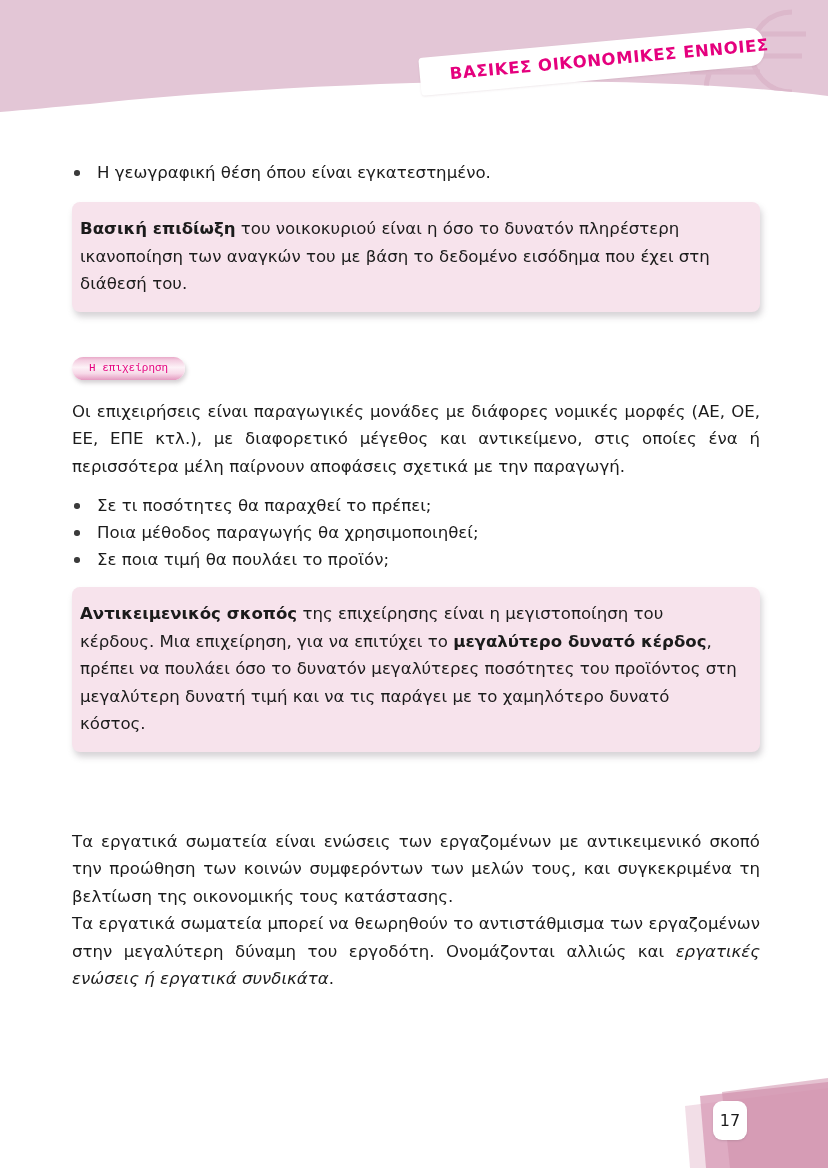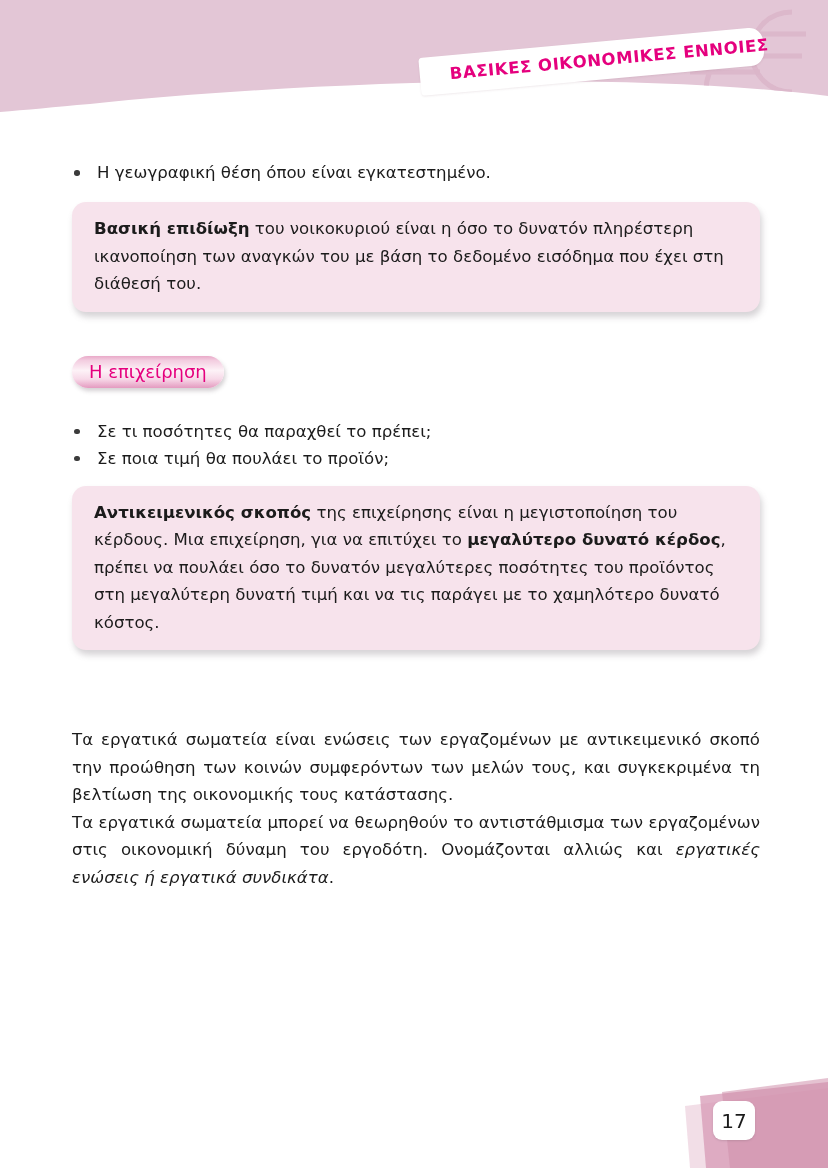--- a/index.html
+++ b/index.html
@@ -84,45 +84,46 @@
     height: 5.5px;
     border-radius: 50%;
     background: #3b3b3b;
   }
 
   
   .callout {
     position: relative;
     margin: 0 68px 0 72px;
     background: #f7e3ec;
-    border-radius: 14px;
-    padding: 13px 22px 14px 22px;
+    border-radius: 8px;
+    padding: 13px 22px 14px 8px;
     box-shadow: 2px 5px 6px rgba(120,110,118,0.30);
     font-size: 16.6px;
     line-height: 27.5px;
     color: #1b1b1b;
   }
   .callout b { font-weight: bold; }
 
   
   .pill {
     display: inline-block;
     margin-left: 72px;
     padding: 5px 17px 6px 17px;
     border-radius: 16px;
-    font-size: 18px;
+    font-size: 11px;
     color: #e5007e;
     background: linear-gradient(to bottom,
         #e9a9c8 0%,
         #f3cde0 14%,
         #fdf2f7 45%,
         #f7d9e8 72%,
         #e49ac0 100%);
     box-shadow: 1.5px 3px 4px rgba(120,110,118,0.32);
     white-space: nowrap;
+    font-family: Liberation Mono, monospace;
   }
 
   p.para {
     margin: 0 68px 0 72px;
     font-size: 16.6px;
     line-height: 27.5px;
     text-align: justify;
     color: #1b1b1b;
   }
   .bolditalic {
@@ -141,29 +142,29 @@
     left: 0;
     top: 1078px;
     width: 828px;
     height: 90px;
     overflow: hidden;
   }
   .pagenum-box {
     position: absolute;
     left: 713px;
     top: 1101px;
-    width: 42px;
+    width: 34px;
     height: 39px;
     background: #ffffff;
     border-radius: 9px;
     box-shadow: 0 1px 2px rgba(120,100,112,0.25);
     display: flex;
     align-items: center;
     justify-content: center;
-    font-size: 20px;
+    font-size: 16px;
     color: #1b1b1b;
     z-index: 5;
   }
 
   
   .sp-6  { height: 6px; }
   .sp-12 { height: 12px; }
   .sp-14 { height: 14px; }
   .sp-16 { height: 16px; }
   .sp-18 { height: 18px; }
@@ -216,48 +217,50 @@
     <b>Βασική επιδίωξη</b><span> του νοικοκυριού είναι η όσο το δυνατόν πληρέστερη ικανοποίηση των αναγκών του με βάση το δεδομένο εισόδημα που έχει στη διάθεσή του.</span>
   </div>
 
   <div class="sp-44"></div>
 
   
   <div class="pill">Η επιχείρηση</div>
 
   <div class="sp-18"></div>
 
+  <p class="para">Οι επιχειρήσεις είναι παραγωγικές μονάδες με διάφορες νομικές μορφές (ΑΕ, ΟΕ, ΕΕ, ΕΠΕ κτλ.), με διαφορετικό μέγεθος και αντικείμενο, στις οποίες ένα ή περισσότερα μέλη παίρνουν αποφάσεις σχετικά με την παραγωγή.</p>
 
   <div class="sp-6"></div>
 
 
   <div class="sp-6"></div>
 
   <ul class="bullets">
     <li>Σε τι ποσότητες θα παραχθεί το πρέπει;</li>
+    <li>Ποια μέθοδος παραγωγής θα χρησιμοποιηθεί;</li>
     <li>Σε ποια τιμή θα πουλάει το προϊόν;</li>
   </ul>
 
   <div class="sp-14"></div>
 
   
   <div class="callout">
     <b>Αντικειμενικός σκοπός</b><span> της επιχείρησης είναι η μεγιστοποίηση του κέρδους. Μια επιχείρηση, για να επιτύχει το </span><b>μεγαλύτερο δυνατό κέρδος</b><span>, πρέπει να πουλάει όσο το δυνατόν μεγαλύτερες ποσότητες του προϊόντος στη μεγαλύτερη δυνατή τιμή και να τις παράγει με το χαμηλότερο δυνατό κόστος.</span>
   </div>
 
   <div class="sp-44"></div>
   <div class="sp-12"></div>
 
   
 
   <div class="sp-20"></div>
 
   <p class="para">Τα εργατικά σωματεία είναι ενώσεις των εργαζομένων με αντικειμενικό σκοπό την προώθηση των κοινών συμφερόντων των μελών τους, και συγκεκριμένα τη βελτίωση της οικονομικής τους κατάστασης.</p>
 
-  <p class="para"><span>Τα εργατικά σωματεία μπορεί να θεωρηθούν το αντιστάθμισμα των εργαζομένων στις οικονομική δύναμη του εργοδότη. Ονομάζονται αλλιώς και </span><span class="ital">εργατικές ενώσεις ή εργατικά συνδικάτα</span><span>.</span></p>
+  <p class="para"><span>Τα εργατικά σωματεία μπορεί να θεωρηθούν το αντιστάθμισμα των εργαζομένων στην μεγαλύτερη δύναμη του εργοδότη. Ονομάζονται αλλιώς και </span><span class="ital">εργατικές ενώσεις ή εργατικά συνδικάτα</span><span>.</span></p>
 
   <div class="sp-44"></div>
   <div class="sp-12"></div>
 
   
   
 
   
 
   

